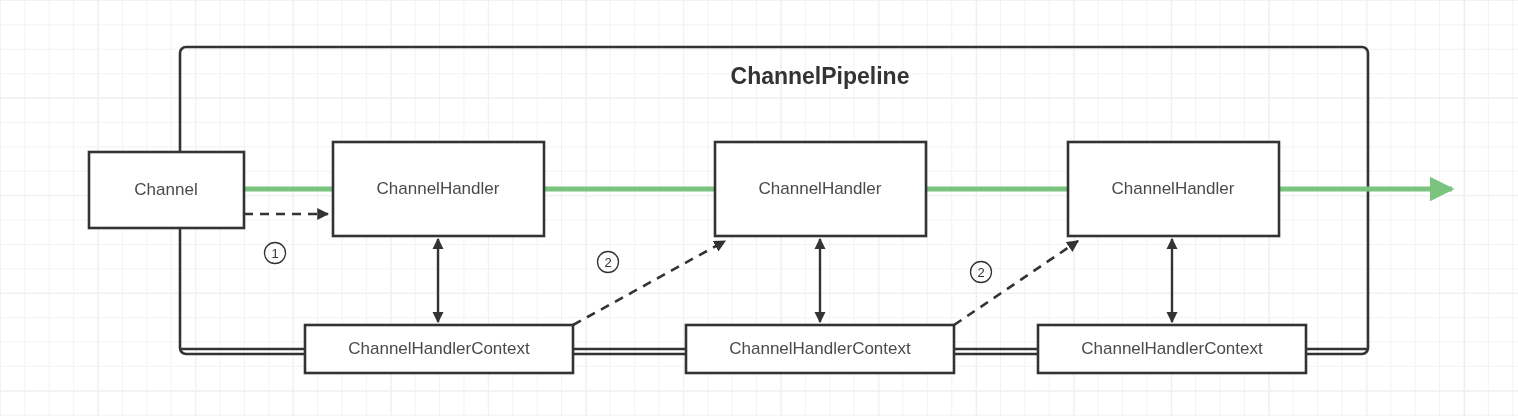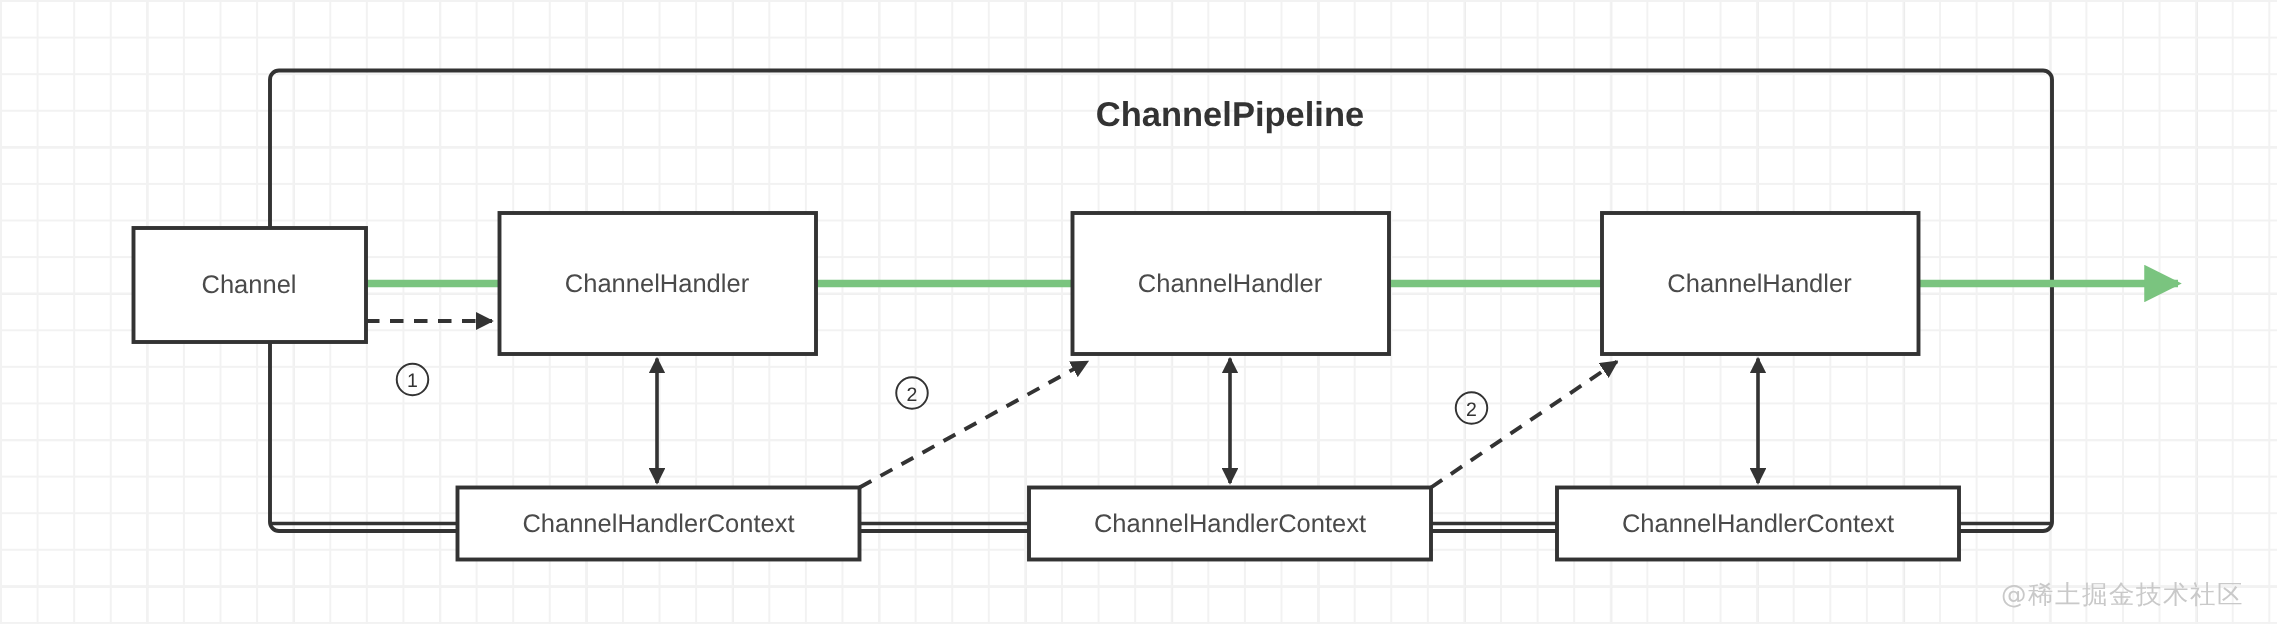--- a/index.html
+++ b/index.html
@@ -189,15 +189,14 @@
       <circle class="marker-circle" cx="608" cy="262" r="10.5"></circle>
       <text class="marker-num" x="608" y="262.5">2</text>
     </g>
 
     <g>
       <circle class="marker-circle" cx="981" cy="272" r="10.5"></circle>
       <text class="marker-num" x="981" y="272.5">2</text>
     </g>
   </svg>
 
-  <div id="watermark">@稀土掘金技术社区</div>
 
 </div>
 
 </body></html>

